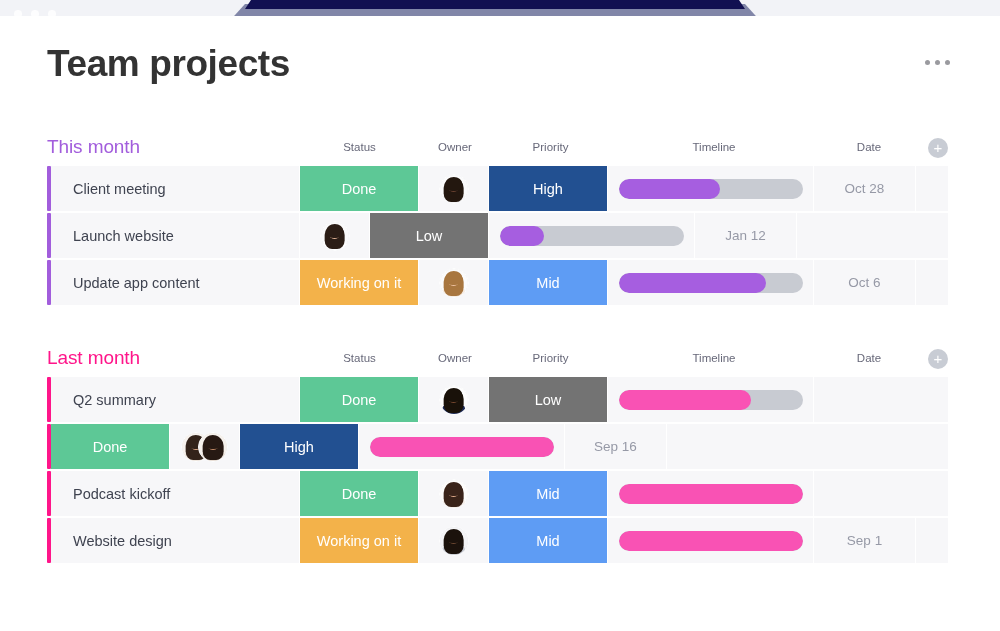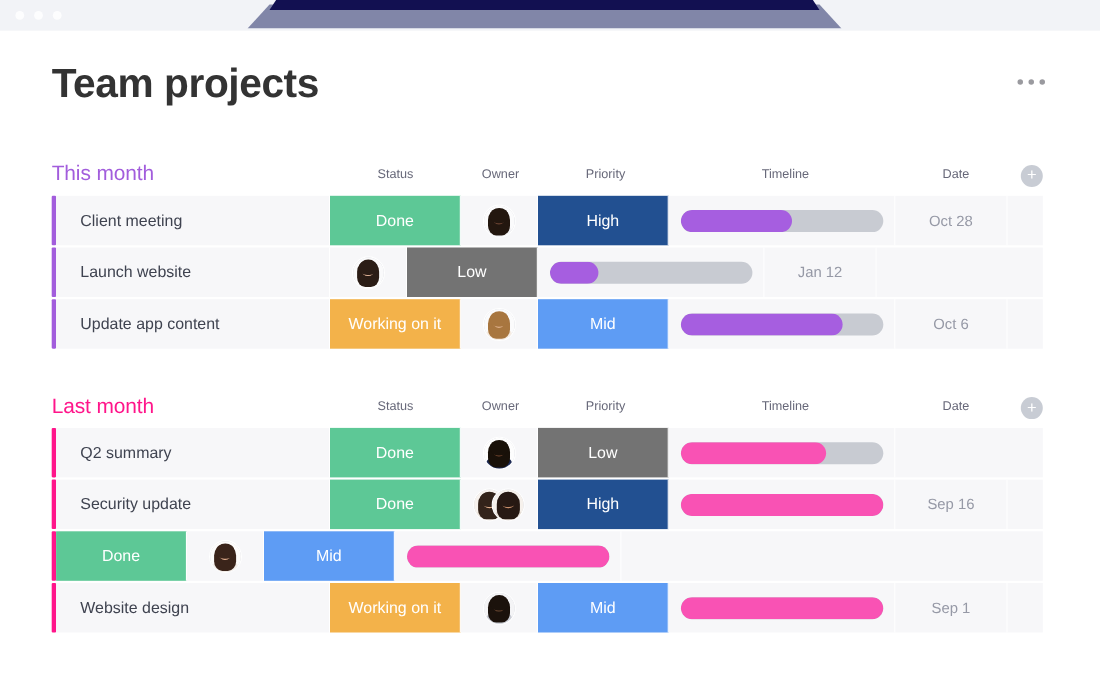--- a/index.html
+++ b/index.html
@@ -56,21 +56,21 @@
   }
   .ribbon-dark {
     position: absolute;
     top: 0; left: 0;
     width: 1000px; height: 26px;
   }
 
   
   .page {
     position: absolute;
-    top: 28px; left: 0;
+    top: 16px; left: 0;
     width: 1000px;
     height: 603px;
     background: #ffffff;
   }
 
   .page-header {
     position: relative;
     height: 104px;
   }
   .page-title {
@@ -452,21 +452,20 @@
                 <div class="timeline-track" style="background: rgb(200, 203, 210);">
                   <div class="timeline-fill" style="width: 72%; background: rgb(249, 82, 180);"></div>
                 </div>
               </div>
               <div class="cell-trailing"></div>
             </div>
           </div>
           <div class="row">
             <div class="row-inner">
               <div class="accent" style="background: rgb(255, 21, 138);"></div>
-              <div class="cell-name">Security update</div>
               <div class="cell-status st-done">Done</div>
               <div class="cell-owner">
                 <div class="avatar-stack">
                   <div class="avatar">
                     <span class="av-bg" style="background:#f7f2ee"></span>
                     <span class="av-body" style="background:#efe7df"></span>
                     <span class="av-hair-back" style="background:#33231a"></span>
                     <span class="av-head" style="background:#e0ac8a"></span>
                     <span class="av-hair" style="background:#33231a"></span>
                   </div>
@@ -485,20 +484,21 @@
                   <div class="timeline-fill" style="width: 100%; background: rgb(249, 82, 180);"></div>
                 </div>
               </div>
               <div class="cell-date">Sep 16</div>
               <div class="cell-trailing"></div>
             </div>
           </div>
           <div class="row">
             <div class="row-inner">
               <div class="accent" style="background: rgb(255, 21, 138);"></div>
+              <div class="cell-name">Podcast kickoff</div>
               <div class="cell-status st-done">Done</div>
               <div class="cell-owner">
                 <div class="avatar-stack">
                   <div class="avatar">
                     <span class="av-bg" style="background:#fdfcfb"></span>
                     <span class="av-body" style="background:#f4eee9"></span>
                     <span class="av-hair-back" style="background:#3a241a"></span>
                     <span class="av-head" style="background:#e8b392"></span>
                     <span class="av-hair" style="background:#3a241a"></span>
                   </div>

